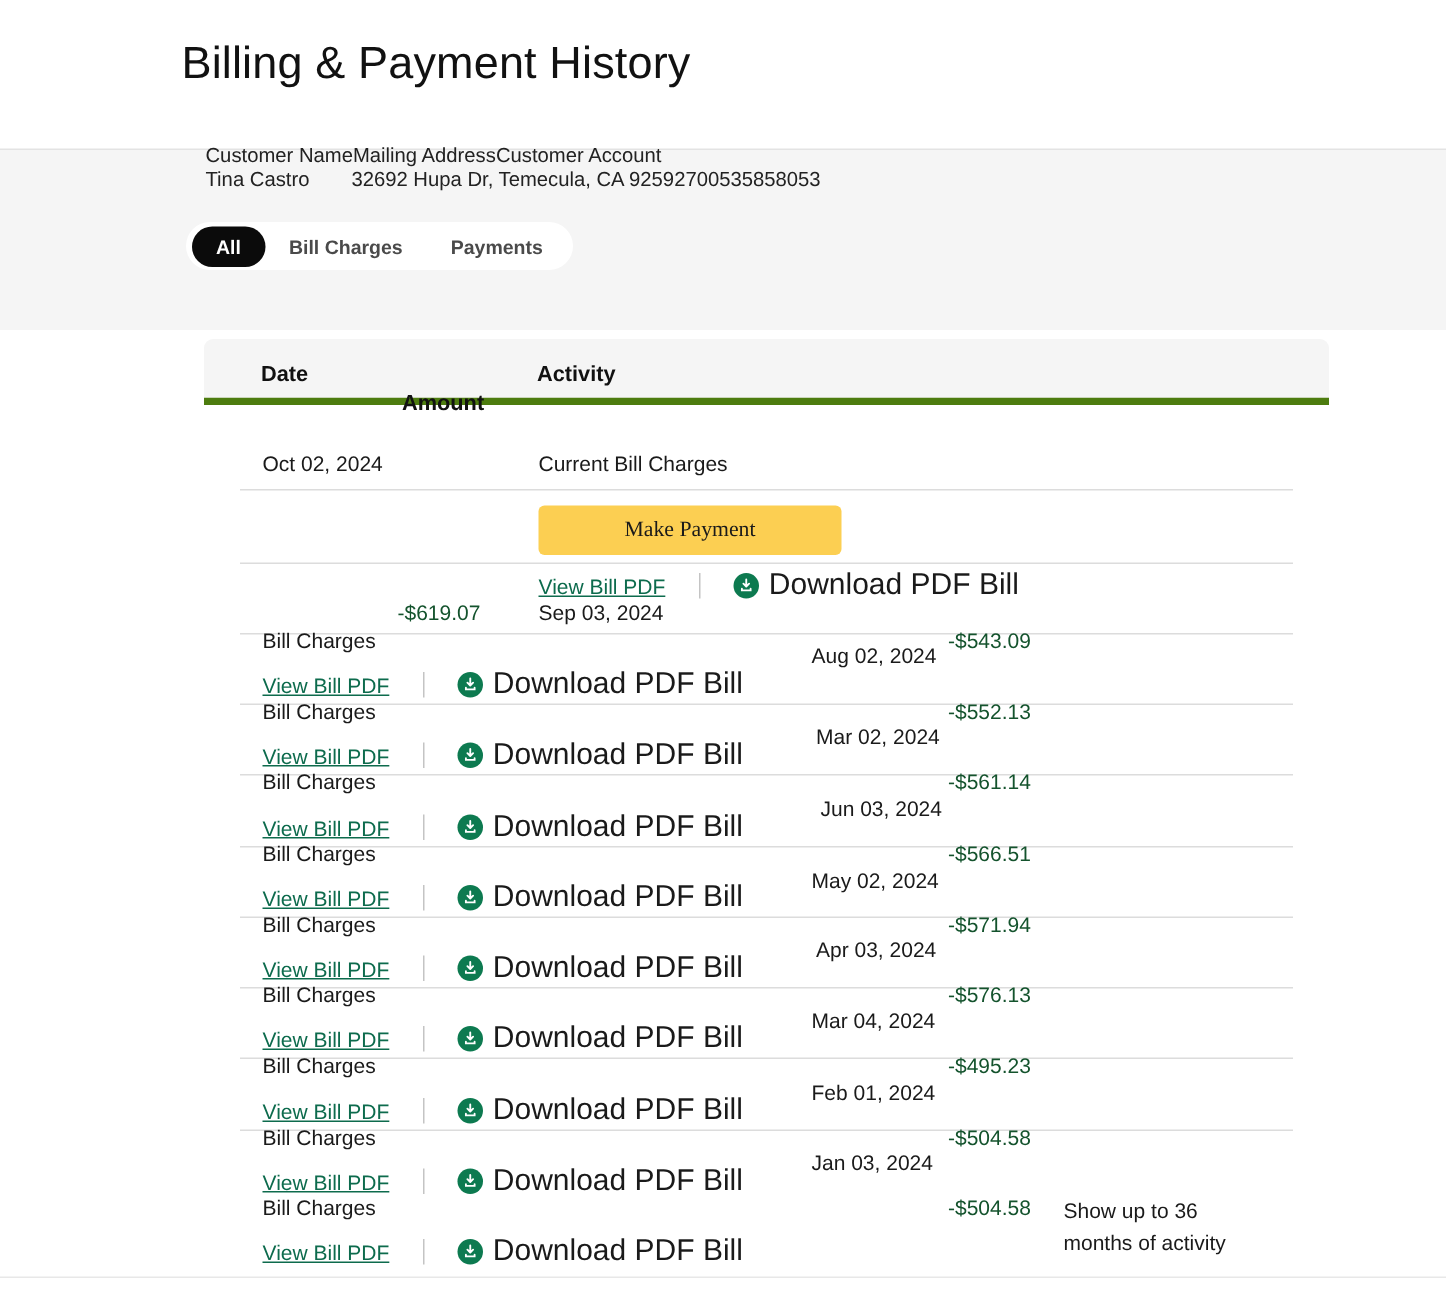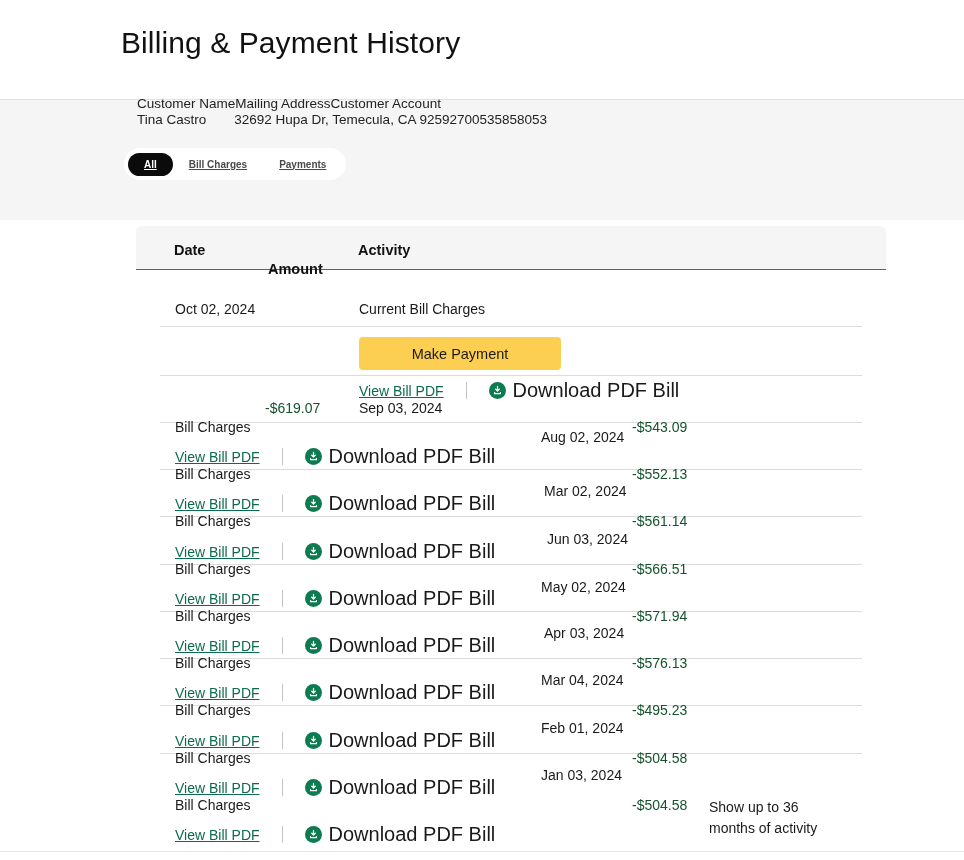--- a/index.html
+++ b/index.html
@@ -41,35 +41,34 @@
   }
   .val-gap1 { display: inline-block; width: 28px; }
 
   
   .tabs-wrap {
     position: absolute; left: 124px; top: 148px;
     height: 32px; background: #ffffff; border-radius: 16px;
     display: flex; align-items: center; padding: 0 4px;
   }
   .tab {
-    font-size: 10px; font-weight: bold; color: #4a4a4a;
+    font-size: 13px; font-weight: bold; color: #4a4a4a;
     padding: 6px 16px; border-radius: 14px; white-space: nowrap;
     cursor: pointer; background: transparent; border: none;
     font-family: "Liberation Sans", sans-serif;
-    text-decoration: underline;
   }
   .tab.active { background: #0b0b0b; color: #ffffff; }
 
   
   .table-head {
     position: absolute; left: 136px; top: 226px;
     width: 750px; height: 44px;
     background: #f5f5f5;
     border-radius: 6px 6px 0 0;
-    border-bottom: 1px solid #4d7c0f;
+    border-bottom: 5px solid #4d7c0f;
   }
   .th {
     position: absolute; font-size: 14.5px; font-weight: bold; color: #111;
     white-space: nowrap;
   }
   .th-date   { left: 38px;  top: 16px; }
   .th-act    { left: 222px; top: 16px; }
   .th-amt    { left: 132px; top: 35px; }
 
   
@@ -87,21 +86,21 @@
 
   
   .first-date { left: 175px; top: 301px; }
   .first-act  { left: 359px; top: 301px; }
 
   .pay-btn {
     position: absolute; left: 359px; top: 337px;
     width: 202px; height: 33px;
     background: #fccf52; color: #1a1a1a;
     border: none; border-radius: 4px;
-    font-size: 14.5px; font-family: Liberation Sans, sans-serif;
+    font-size: 14.5px; font-family: Liberation Serif, serif;
     cursor: pointer;
   }
 
   
   .actions { position: absolute; display: flex; align-items: center; white-space: nowrap; }
   .view-link {
     font-size: 14px; color: #0d6b4d; text-decoration: underline;
     cursor: pointer; white-space: nowrap;
   }
   .sep {

